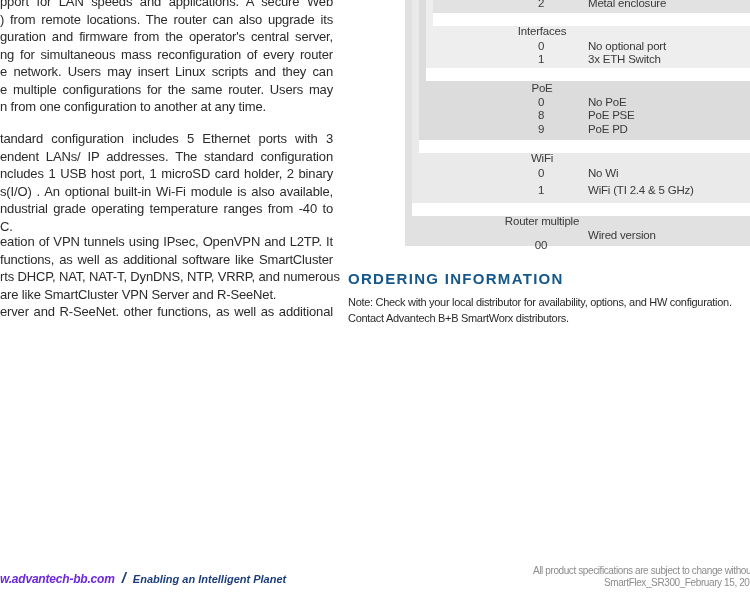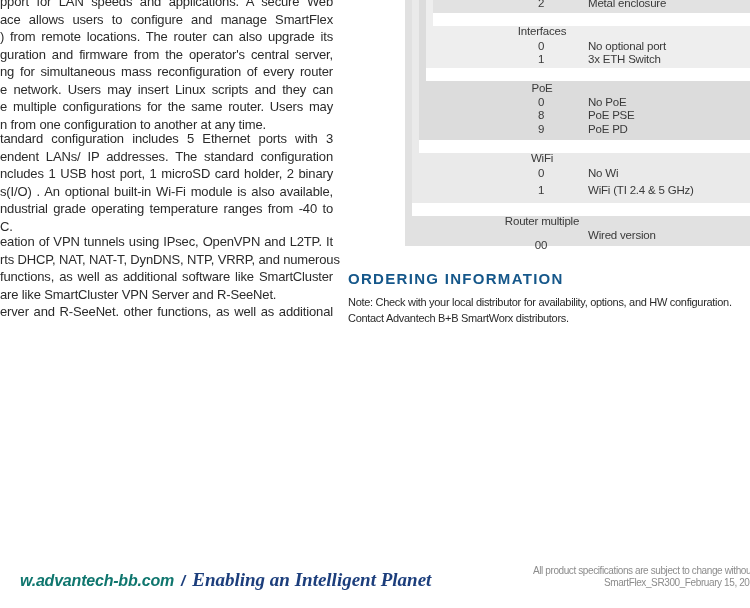--- a/index.html
+++ b/index.html
@@ -31,55 +31,54 @@
     position:absolute; left:348px; top:270px; white-space:nowrap;
     font-size:15px; font-weight:bold; letter-spacing:1.3px; color:#15578a;
   }
   .oi-note {
     position:absolute; left:348px; top:295px; width:410px;
     font-size:11px; line-height:15.5px; letter-spacing:-0.3px; color:#2a2a2a;
   }
   .oi-note div { white-space:nowrap; }
   
   .footer-left { position:absolute; left:0; top:569px; white-space:nowrap; }
-  .site { font-size:16px; font-weight:bold; font-style:italic; color:#0f766e;
-          letter-spacing:-0.2px; text-decoration:none;margin-left:20px; }
+  .site { font-size:12px; font-weight:bold; font-style:italic; color:#6d28d9;
+          letter-spacing:-0.2px; text-decoration:none; }
   .sep  { font-size:15px; font-weight:bold; font-style:italic; color:#1c3e7c; margin:0 7px; }
-  .slogan { font-family:Liberation Serif, serif; font-size:19px; font-weight:bold;
+  .slogan { font-family:Liberation Sans, sans-serif; font-size:11px; font-weight:bold;
             font-style:italic; color:#1c3e7c; }
   .fr-line { position:absolute; white-space:nowrap; font-size:10px;
              letter-spacing:-0.4px; color:#8c8c8c; line-height:12px; }
 </style>
 </head>
 <body>
 
 <div class="para" style="top:-7px">
   <div class="bline">pport for LAN speeds and applications. A secure Web</div>
-  <div class="bline">ace allows users to configure and manage SmartFlex</div>
   <div class="bline">) from remote locations. The router can also upgrade its</div>
   <div class="bline">guration and firmware from the operator's central server,</div>
   <div class="bline">ng for simultaneous mass reconfiguration of every router</div>
   <div class="bline">e network. Users may insert Linux scripts and they can</div>
   <div class="bline">e multiple configurations for the same router. Users may</div>
   <div class="bline plast">n from one configuration to another at any time.</div>
 </div>
 
 <div class="para" style="top:130px">
   <div class="bline">tandard configuration includes 5 Ethernet ports with 3</div>
   <div class="bline">endent LANs/ IP addresses. The standard configuration</div>
   <div class="bline">ncludes 1 USB host port, 1 microSD card holder, 2 binary</div>
   <div class="bline">s(I/O) . An optional built-in Wi-Fi module is also available,</div>
   <div class="bline">ndustrial grade operating temperature ranges from -40 to</div>
   <div class="bline plast">C.</div>
 </div>
 
 <div class="para" style="top:233px">
   <div class="bline">eation of VPN tunnels using IPsec, OpenVPN and L2TP. It</div>
+  <div class="bline">functions, as well as additional software like SmartCluster</div>
   <div class="bline">rts DHCP, NAT, NAT-T, DynDNS, NTP, VRRP, and numerous</div>
-  <div class="bline">functions, as well as additional software like SmartCluster</div>
   <div class="bline plast">are like SmartCluster VPN Server and R-SeeNet.</div>
   <div class="bline">erver and R-SeeNet. other functions, as well as additional</div>
 </div>
 
 <div>
 
   <div class="dbox" style="left:405px; width:358px; height:246px; background:#e1e1e1;"></div>
   <div class="dbox" style="left:412px; width:351px; height:203px; background:#eaeaea;"></div>
   <div class="dbox" style="left:419px; width:344px; height:140px; background:#dcdcdc;"></div>
   <div class="dbox" style="left:426px; width:337px; height:68px; background:#eeeeee;"></div>

